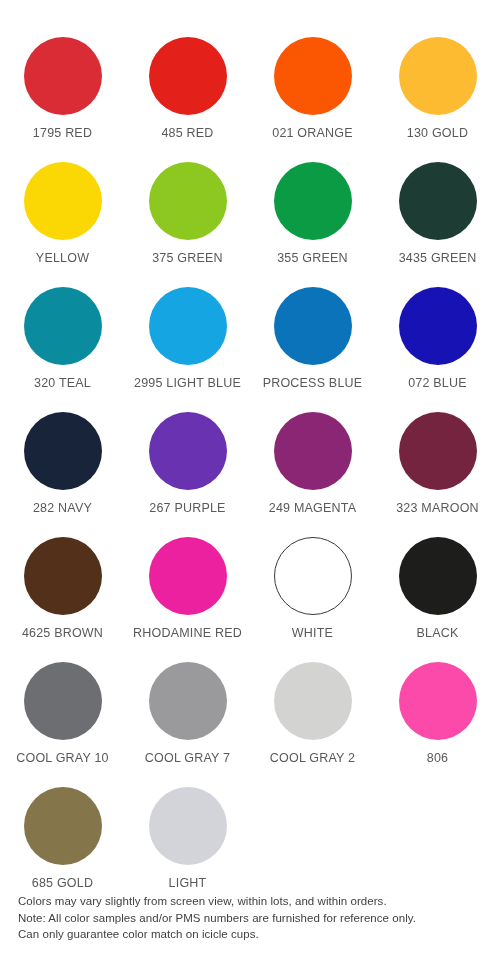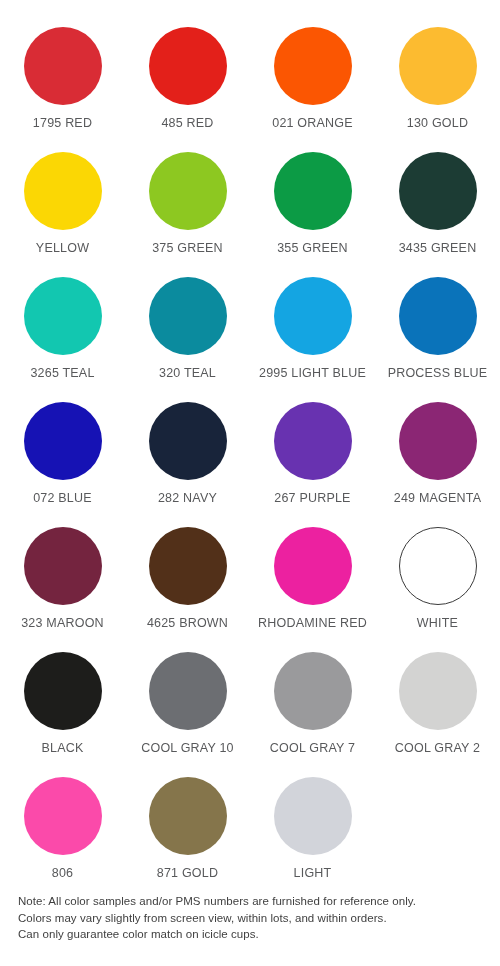--- a/index.html
+++ b/index.html
@@ -29,21 +29,21 @@
     grid-auto-rows: 125px;
     justify-content: start;
     align-content: start;
   }
   .swatch-cell {
     width: 125px;
     height: 125px;
     display: flex;
     flex-direction: column;
     align-items: center;
-    justify-content: center;
+    justify-content: flex-end;
     box-sizing: border-box;
   }
   .swatch-dot {
     width: 78px;
     height: 78px;
     border-radius: 50%;
     flex: 0 0 auto;
     box-sizing: border-box;
   }
   .swatch-dot.outlined {
@@ -106,24 +106,20 @@
       </div>
       <div class="swatch-cell">
         <div class="swatch-dot" style="background: rgb(12, 155, 69);"></div>
         <div class="swatch-label">355 GREEN</div>
       </div>
       <div class="swatch-cell">
         <div class="swatch-dot" style="background: rgb(28, 60, 52);"></div>
         <div class="swatch-label">3435 GREEN</div>
       </div>
       <div class="swatch-cell">
-        <div class="swatch-dot" style="background: rgb(18, 199, 176);"></div>
-        <div class="swatch-label">3265 TEAL</div>
-      </div>
-      <div class="swatch-cell">
         <div class="swatch-dot" style="background: rgb(11, 139, 158);"></div>
         <div class="swatch-label">320 TEAL</div>
       </div>
       <div class="swatch-cell">
         <div class="swatch-dot" style="background: rgb(20, 165, 226);"></div>
         <div class="swatch-label">2995 LIGHT BLUE</div>
       </div>
       <div class="swatch-cell">
         <div class="swatch-dot" style="background: rgb(10, 115, 186);"></div>
         <div class="swatch-label">PROCESS BLUE</div>
@@ -175,27 +171,27 @@
       <div class="swatch-cell">
         <div class="swatch-dot" style="background: rgb(211, 211, 210);"></div>
         <div class="swatch-label">COOL GRAY 2</div>
       </div>
       <div class="swatch-cell">
         <div class="swatch-dot" style="background: rgb(251, 74, 170);"></div>
         <div class="swatch-label">806</div>
       </div>
       <div class="swatch-cell">
         <div class="swatch-dot" style="background: rgb(133, 117, 75);"></div>
-        <div class="swatch-label">871 GOLD</div>
+        <div class="swatch-label">685 GOLD</div>
       </div>
       <div class="swatch-cell">
         <div class="swatch-dot" style="background: rgb(210, 212, 218);"></div>
         <div class="swatch-label">LIGHT</div>
       </div>
     </div>
 
   <div class="note-block" id="note-block">
+      <div class="note-line">Colors may vary slightly from screen view, within lots, and within orders.</div>
       <div class="note-line">Note: All color samples and/or PMS numbers are furnished for reference only.</div>
-      <div class="note-line">Colors may vary slightly from screen view, within lots, and within orders.</div>
       <div class="note-line">Can only guarantee color match on icicle cups.</div>
     </div>
 
 </div>
 
 </body></html>

